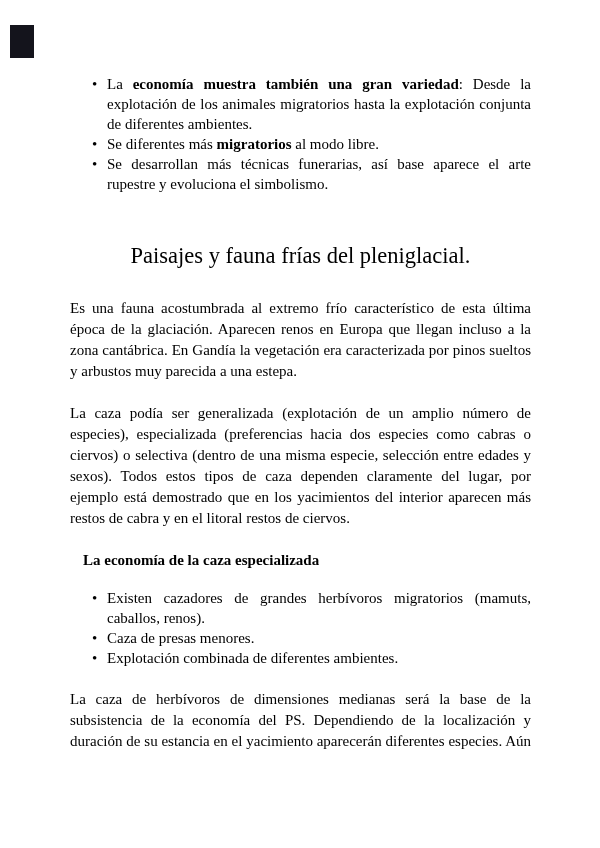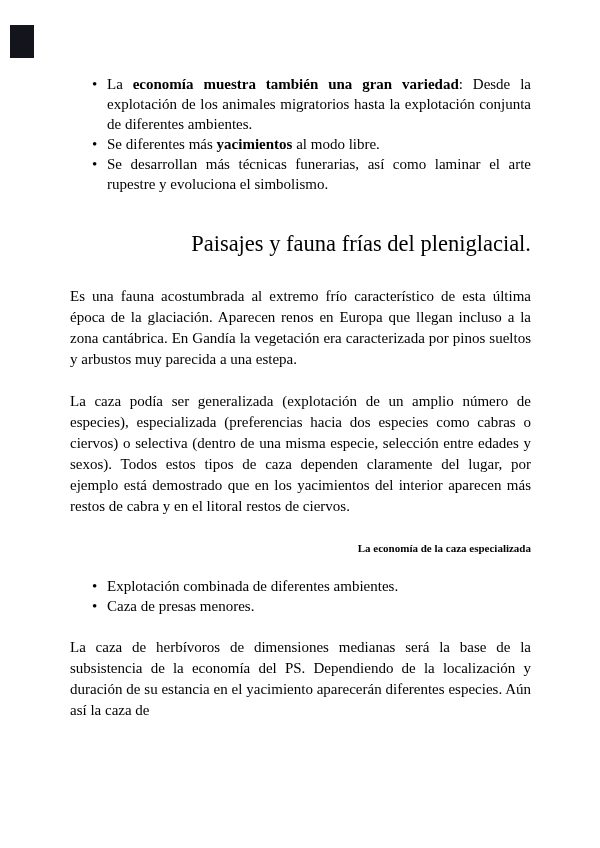--- a/index.html
+++ b/index.html
@@ -37,29 +37,29 @@
   p {
     margin: 0 0 21px 0;
   }
   p.last {
     margin-bottom: 4px;
   }
   h1.doc-title {
     font-size: 22.5px;
     font-weight: 400;
     line-height: 27px;
-    margin: 36px 0 29px 0;
-    text-align: right;
+    margin: 48px 0 29px 0;
+    text-align: center;
   }
   h2.doc-subtitle {
-    font-size: 11px;
+    font-size: 15px;
     font-weight: 700;
     line-height: 21px;
-    margin: 12px 0 17px 7px;
-    text-align: right;
+    margin: 12px 0 17px 13px;
+    text-align: left;
   }
   ul.blist {
     list-style: none;
     margin: 0 0 21px 0;
     padding: 0;
   }
   ul.blist li {
     position: relative;
     padding-left: 37px;
     line-height: 20px;
@@ -76,34 +76,35 @@
 <body>
 
 <div class="page">
 
   <div class="corner-mark"></div>
 
   <div class="content">
 
     <ul class="blist">
       <li><span>La </span><b>economía muestra también una gran variedad</b><span>: Desde la explotación de los animales migratorios hasta la explotación conjunta de diferentes ambientes.</span></li>
-      <li><span>Se diferentes más </span><b>yacimientos</b><span> al modo libre.</span></li>
-      <li><span>Se desarrollan más técnicas funerarias, así como laminar el arte rupestre y evoluciona el simbolismo.</span></li>
+      <li><span>Se diferentes más </span><b>migratorios</b><span> al modo libre.</span></li>
+      <li><span>Se desarrollan más técnicas funerarias, así base aparece el arte rupestre y evoluciona el simbolismo.</span></li>
     </ul>
 
     <h1 class="doc-title">Paisajes y fauna frías del pleniglacial.</h1>
 
     <p>Es una fauna acostumbrada al extremo frío característico de esta última época de la glaciación. Aparecen renos en Europa que llegan incluso a la zona cantábrica. En Gandía la vegetación era caracterizada por pinos sueltos y arbustos muy parecida a una estepa.</p>
 
     <p>La caza podía ser generalizada (explotación de un amplio número de especies), especializada (preferencias hacia dos especies como cabras o ciervos) o selectiva (dentro de una misma especie, selección entre edades y sexos). Todos estos tipos de caza dependen claramente del lugar, por ejemplo está demostrado que en los yacimientos del interior aparecen más restos de cabra y en el litoral restos de ciervos.</p>
 
     <h2 class="doc-subtitle">La economía de la caza especializada</h2>
 
 
     <ul class="blist">
+      <li><span>Existen cazadores de grandes herbívoros migratorios (mamuts, caballos, renos).</span></li>
+      <li><span>Caza de presas menores.</span></li>
       <li><span>Explotación combinada de diferentes ambientes.</span></li>
-      <li><span>Caza de presas menores.</span></li>
     </ul>
 
     <p class="last">La caza de herbívoros de dimensiones medianas será la base de la subsistencia de la economía del PS. Dependiendo de la localización y duración de su estancia en el yacimiento aparecerán diferentes especies. Aún así la caza de</p>
 
   </div>
 </div>
 
 </body></html>

